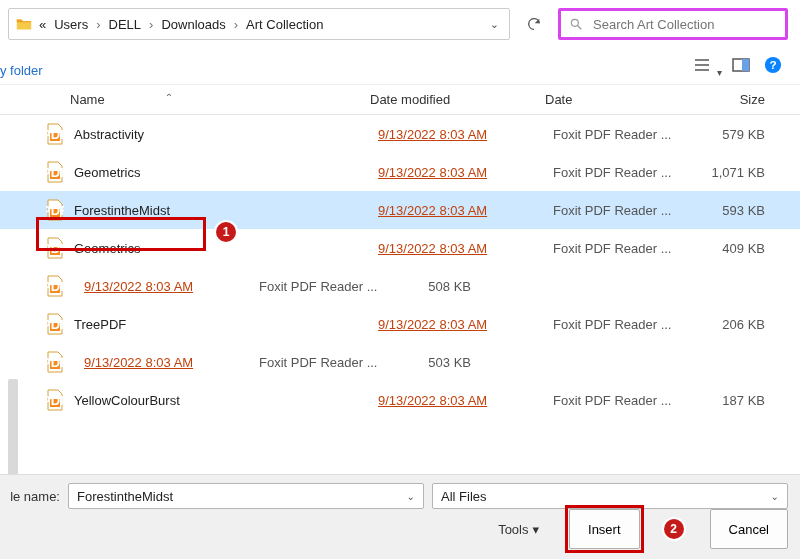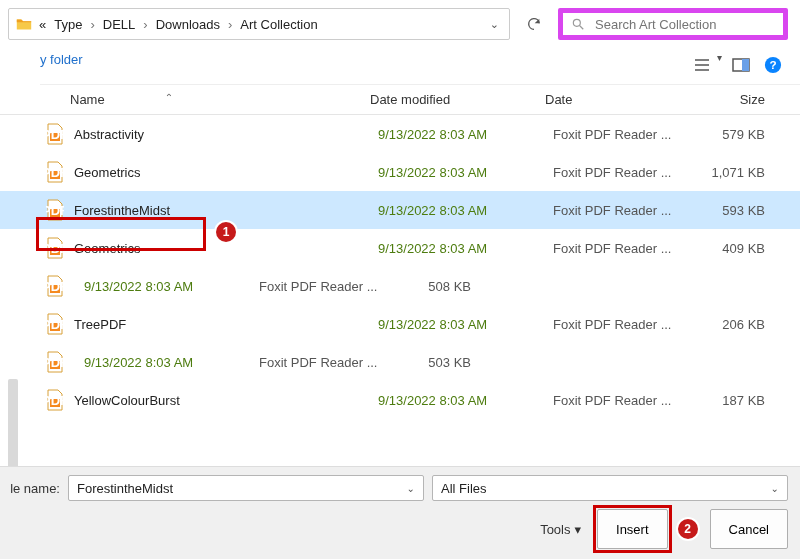--- a/index.html
+++ b/index.html
@@ -6,25 +6,25 @@
   body { margin: 0; width: 800px; height: 559px; background: #fff; overflow: hidden; position: relative; }
 
   
   .topbar { display: flex; align-items: center; gap: 8px; padding: 8px 12px 6px 8px; }
   .addr { flex: 1; display: flex; align-items: center; height: 32px; border: 1px solid #ccc; background: #fff; padding: 0 6px; gap: 4px; border-radius: 2px; }
   .addr .fico { width: 18px; height: 18px; }
   .addr .sep { color: #777; padding: 0 2px; }
   .addr .crumb { color: #222; padding: 2px 2px; }
   .addr .chev { margin-left: auto; color: #555; font-size: 11px; padding: 0 4px; }
   .refresh { width: 32px; height: 32px; display:flex; align-items:center; justify-content:center; color:#444; }
-  .search { width: 230px; height: 32px; border: 5px solid #d946ef; display: flex; align-items: center; padding: 0 8px; gap: 8px; color: #888; border-radius: 2px; }
+  .search { width: 230px; height: 32px; border: 3px solid #d946ef; display: flex; align-items: center; padding: 0 8px; gap: 8px; color: #888; border-radius: 2px; }
   .search input { border: none; outline: none; flex: 1; color: #555; background: transparent; }
 
   
-  .orgrow { display:flex; align-items:flex-start; padding: 6px 14px 6px 0; border-bottom: 1px solid #eee; margin-left: 40px; }
+  .orgrow { display:flex; align-items:flex-end; padding: 6px 14px 6px 0; border-bottom: 1px solid #eee; }
   .orgrow .left { color:#2070cc; }
   .orgrow .spacer { flex:1; }
   .orgrow .btnico { width:26px; height:26px; display:flex; align-items:center; justify-content:center; margin-left:6px; }
   .orgrow .dd { font-size:10px; color:#555; margin-left:2px; }
   .help { color:#0a84ff; }
 
   
   .cols { display:flex; align-items:center; height:30px; border-bottom:1px solid #e5e5e5; color:#333; padding-left:60px; }
   .cols .c { padding: 0 10px; }
   .c-name { width: 300px; display:flex; align-items:flex-start; gap: 60px; }
@@ -32,41 +32,41 @@
   .c-type { width: 150px; }
   .c-size { width: 90px; text-align:right; padding-right:18px; }
   .sort { font-size:10px; color:#666; }
 
   
   .list { position:relative; }
   .row { display:flex; align-items:center; height:38px; padding-left:46px; }
   .row.selected { background:#cde8ff; }
   .row .fic { width:18px; height:22px; margin-right:10px; flex-shrink:0; }
   .row .nm { width: 294px; color:#222; }
-  .row .dt { width: 175px; color:#4d7c0f; padding-left:10px; }
+  .row .dt { width: 175px; color:#c2410c; padding-left:10px;text-decoration:underline; }
   .row .tp { width: 150px; color:#555; padding-left:10px; }
   .row .sz { width: 90px; color:#555; text-align:right; padding-right:18px; }
 
   .lgutter { position:absolute; left:8px; top:264px; width:10px; height:170px; background:#d9d9d9; border-radius:2px; }
 
   .redbox { border:3px solid #cc0000; }
   .marker { width:20px; height:20px; border-radius:50%; background:#c61a1a; color:#fff; display:flex; align-items:center; justify-content:center; font-weight:bold; font-size:12px; box-shadow:0 0 0 2px #fff; }
 
   .sel-overlay { position:absolute; top:217px; left:36px; width:170px; height:34px; pointer-events:none; }
   .m1 { position:absolute; top:222px; left:216px; }
 
   
   .bottom { position:absolute; left:0; right:0; bottom:0; background:#f0f0f0; border-top:1px solid #ddd; padding:8px 12px 10px 0; }
-  .brow { display:flex; align-items:center; gap:8px; margin-bottom:8px; }
+  .brow { display:flex; align-items:center; gap:8px; }
   .brow .lbl { width:60px; text-align:right; color:#333; }
   .combo { flex:1; height:26px; border:1px solid #b5b5b5; background:#fff; display:flex; align-items:center; padding:0 8px; justify-content:space-between; border-radius:2px; }
   .combo .v { color:#222; }
   .combo .ar { font-size:10px; color:#555; }
   .filter { width:152px; }
-  .brow2 { display:flex; align-items:center; justify-content:flex-end; gap:12px; }
+  .brow2 { display:flex; align-items:center; justify-content:flex-end; gap:26px; }
   .tools { display:flex; align-items:center; gap:4px; color:#333; margin-right:4px; }
   .btn { height:40px; border:1px solid #aeaeae; background:#fdfdfd; padding:0 18px; display:flex; align-items:center; border-radius:2px; cursor:pointer; }
   .insert-wrap { position:relative; }
   .insert-wrap .redbox { position:absolute; inset:-4px -4px -4px -4px; pointer-events:none; }
   .m2 { margin-left:-2px; }
 
   .water { position:absolute; right:6px; bottom:62px; font-size:10px; color:#bdbdbd; letter-spacing:0.3px; }
 
   
   svg { display:block; }
@@ -76,21 +76,21 @@
 
 <div class="topbar">
   <div class="addr">
     <span class="fico">
       <svg viewBox="0 0 20 20">
           <path fill="#f7c948" d="M2 5h5l2 2h9v9H2z"></path>
           <path fill="#f0a020" d="M2 5h5l2 2h9v1H2z"></path>
         </svg>
     </span>
     <span class="crumb">«</span>
-    <span class="crumb">Type</span>
+    <span class="crumb">Users</span>
     <span class="sep">›</span>
     <span class="crumb">DELL</span>
     <span class="sep">›</span>
     <span class="crumb">Downloads</span>
     <span class="sep">›</span>
     <span class="crumb">Art Collection</span>
     <span class="chev">⌄</span>
   </div>
   <div class="refresh">
     <svg width="16" height="16" viewBox="0 0 24 24">

